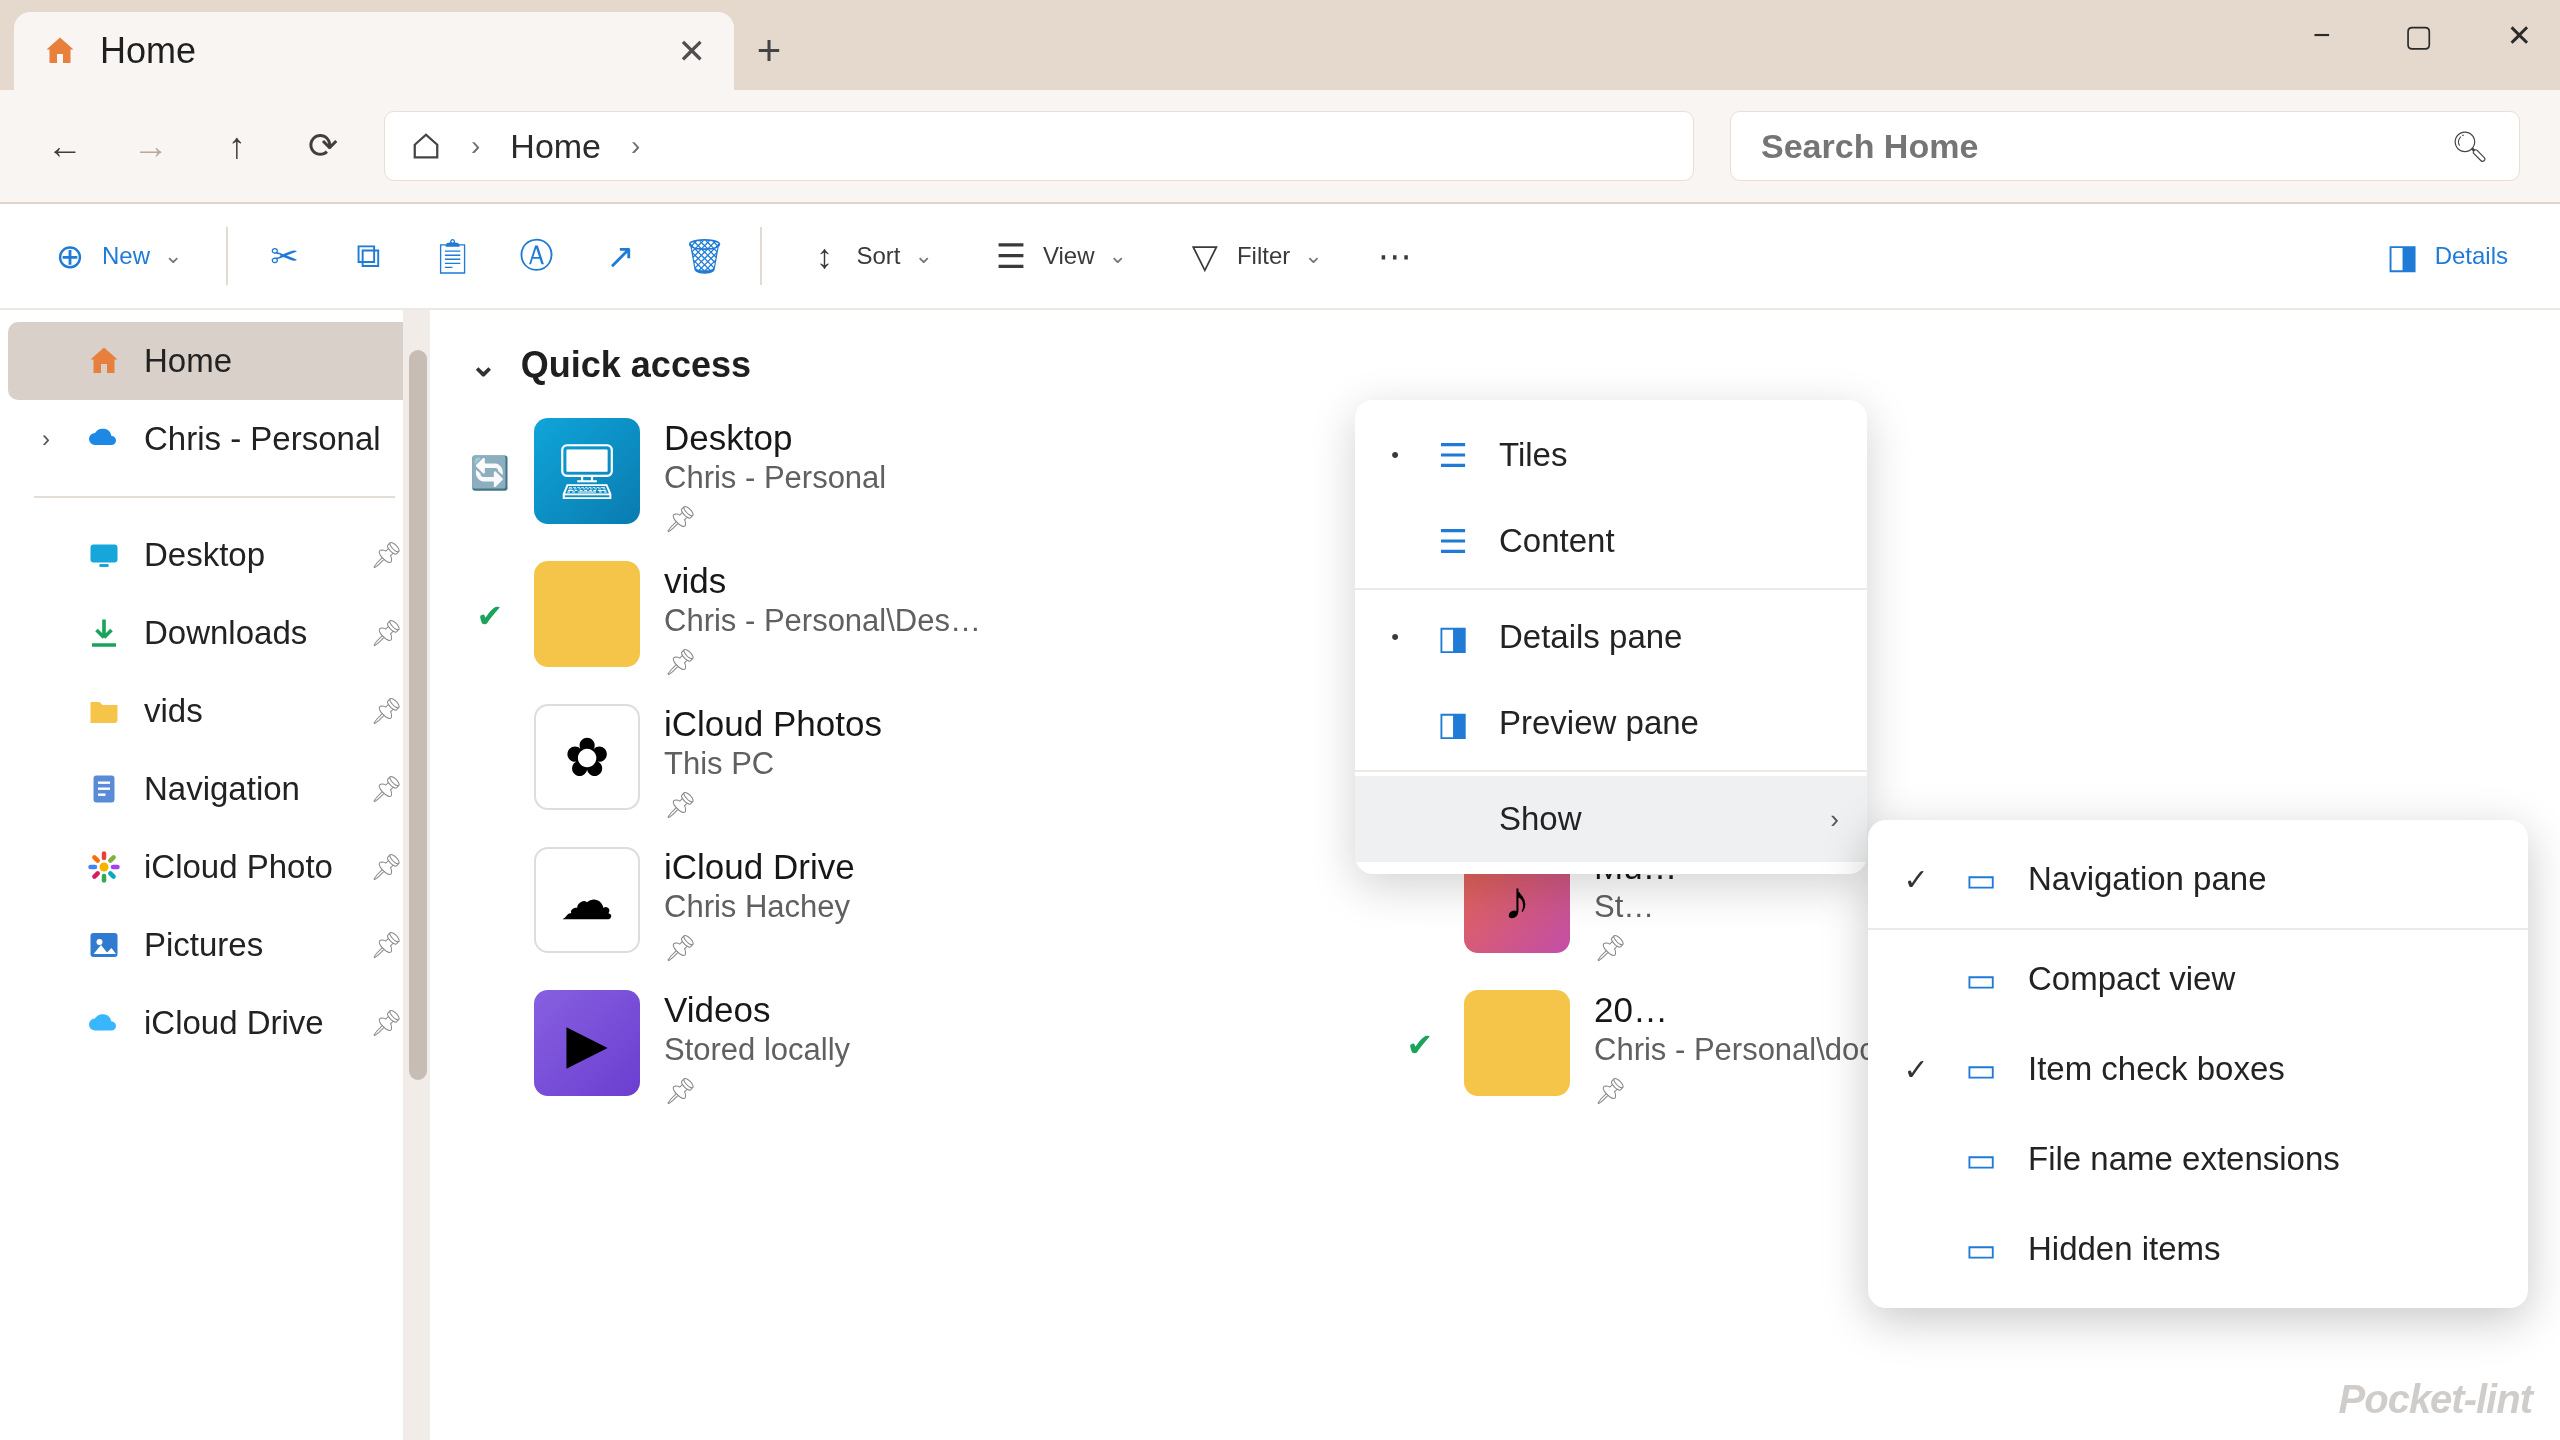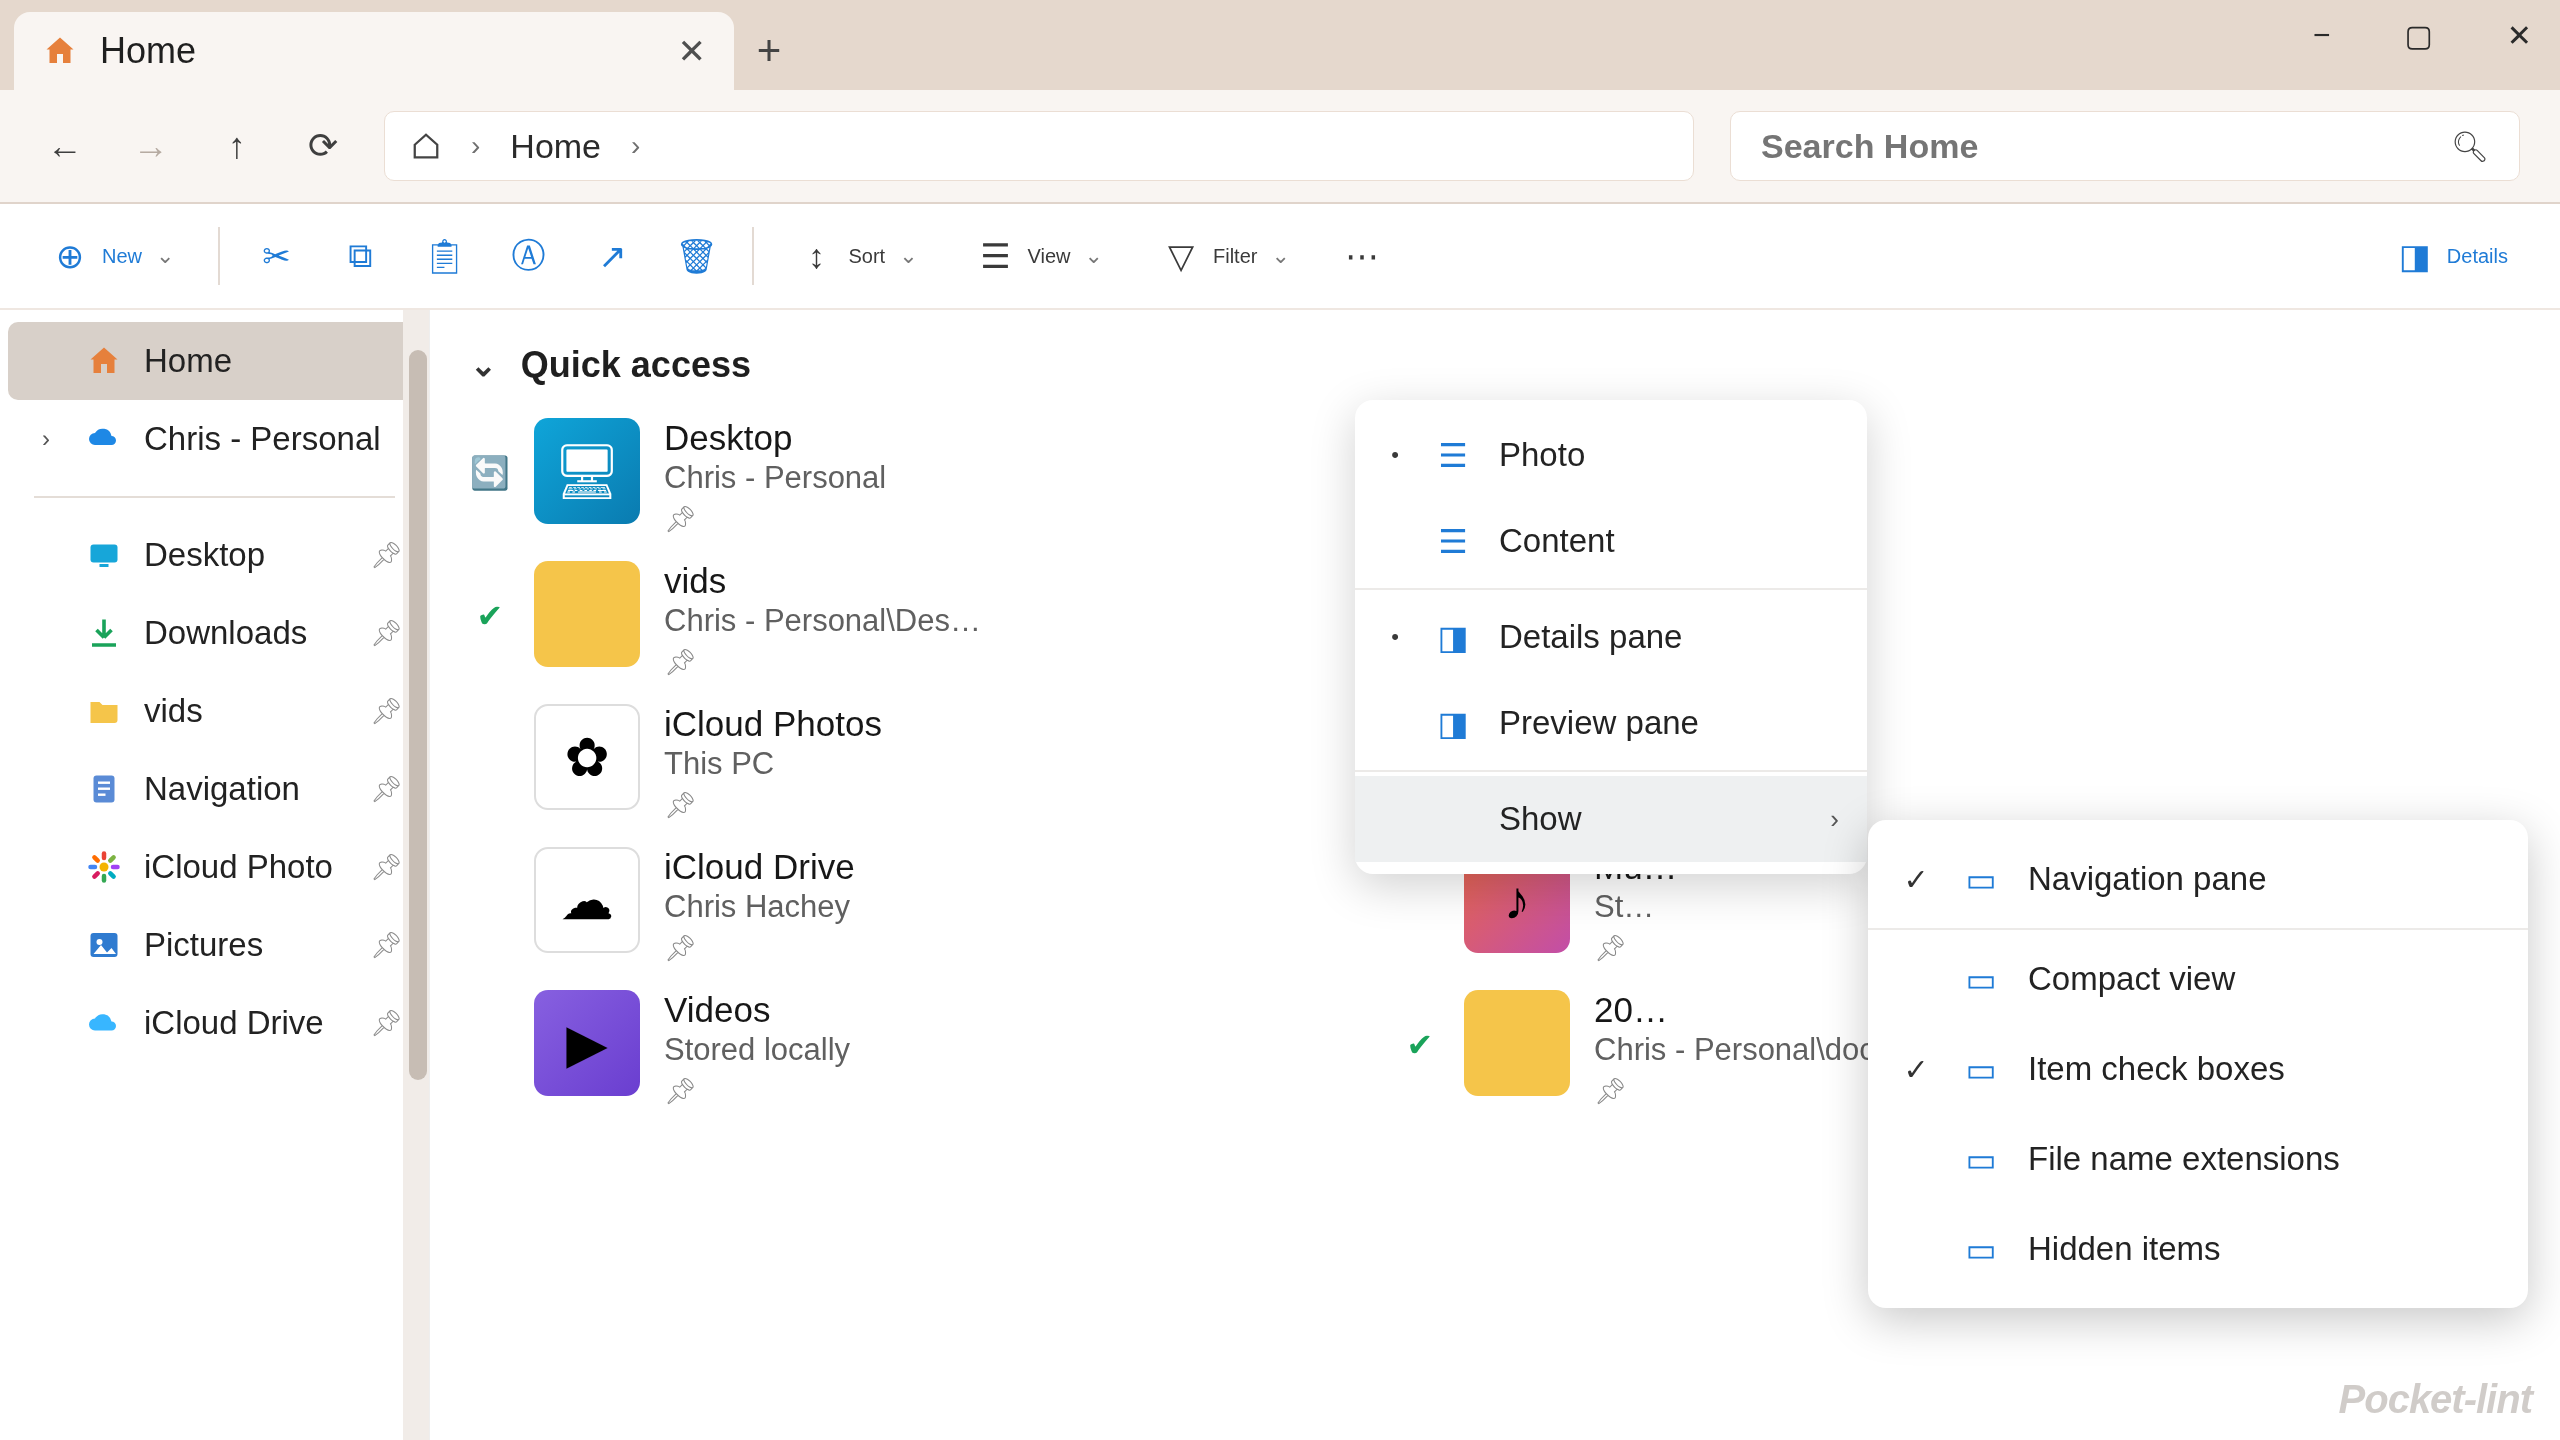--- a/index.html
+++ b/index.html
@@ -23,21 +23,21 @@
 .addrbar .seg { font-size:34px; color:#2b2b2b; }
 .addrbar .chev { color:#6f6f6f; font-size:28px; }
 .searchbar { width:790px; height:70px; background:#fff; border:1px solid #ebded4; border-radius:10px; display:flex; align-items:center; padding:0 30px; }
 .searchbar input { border:none; outline:none; font-size:34px; flex:1; color:#555; background:transparent;font-weight:bold; }
 .searchbar .mag { font-size:30px; color:#444; }
 
 
 .toolbar { height:106px; background:#fff; display:flex; align-items:center; padding:0 36px; gap:28px; border-bottom:2px solid #efe7e1; }
 .tool { display:flex; align-items:center; gap:14px; padding:10px 16px; border-radius:8px; cursor:pointer; color:#3a3a3a; }
 .tool.icon-only { padding:10px; }
-.tool .lbl { font-size:20px; }
+.tool .lbl { font-size:24px; }
 .tool.accent { color:#1f7bd6; }
 .tool svg, .tool .glyph { width:36px; height:36px; font-size:34px; display:flex; align-items:center; justify-content:center; }
 .divider { width:2px; height:58px; background:#e3dad3; }
 .spacer { flex:1; }
 
 
 .body { display:flex; height:calc(100% - 310px); background:#fff; }
 .sidebar { width:430px; border-right:1px solid #eee; padding:12px 8px 0 8px; position:relative; overflow:hidden; }
 .scroll-gutter { position:absolute; right:0; top:0; bottom:0; width:26px; background:#f1ece8; }
 .scroll-thumb { position:absolute; right:2px; top:40px; width:18px; height:730px; background:#c7bdb4; border-radius:10px; }
@@ -394,21 +394,21 @@
     </div>
       </div>
   </div>
 </div>
 
 <div class="menu">
   <div id="menu-items">
       <div class="mrow">
       <span class="bullet">•</span>
       <span class="micon">☰</span>
-      <span>Photo</span>
+      <span>Tiles</span>
     </div>
       <div class="mrow">
       <span class="bullet"></span>
       <span class="micon">☰</span>
       <span>Content</span>
     </div>
     </div>
   <div class="msep"></div>
   <div id="menu-panes">
       <div class="mrow">

